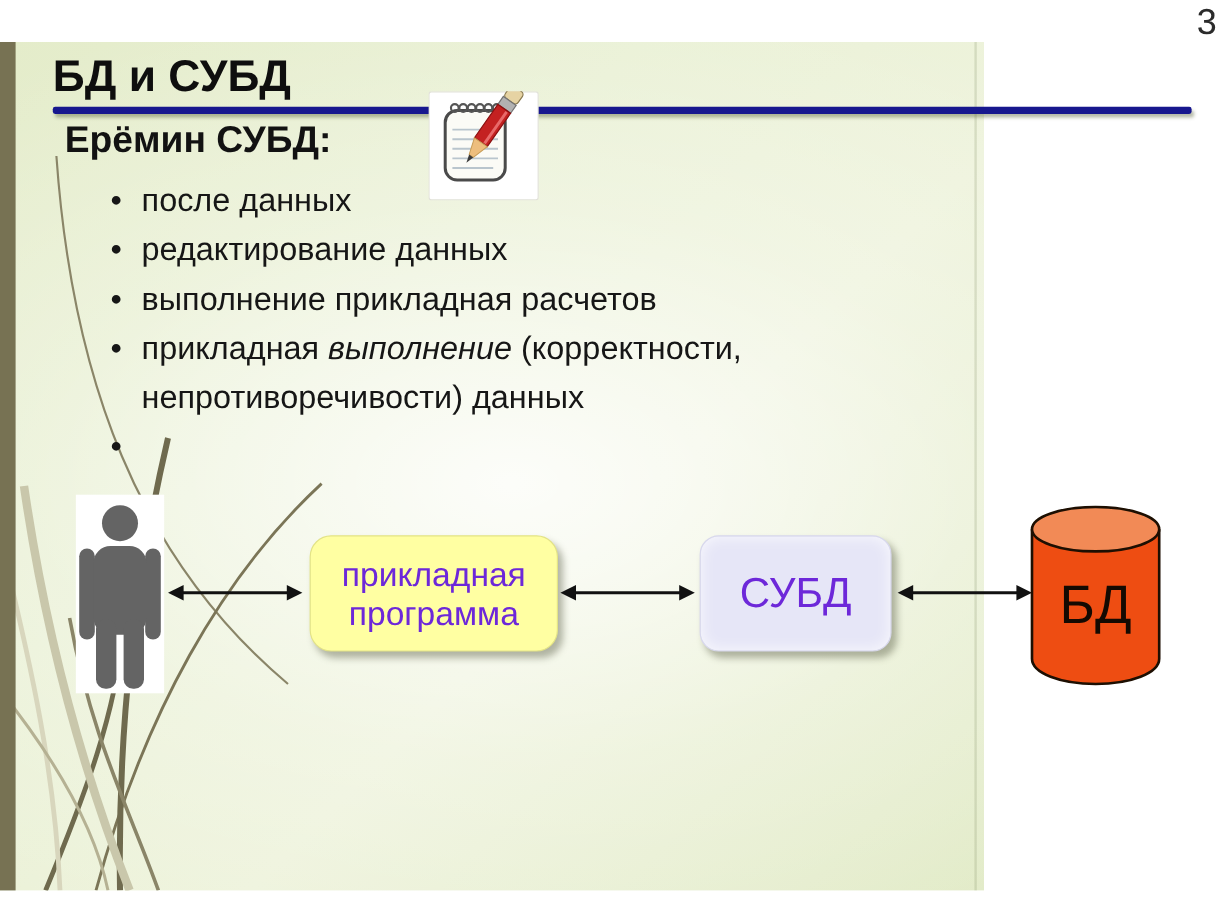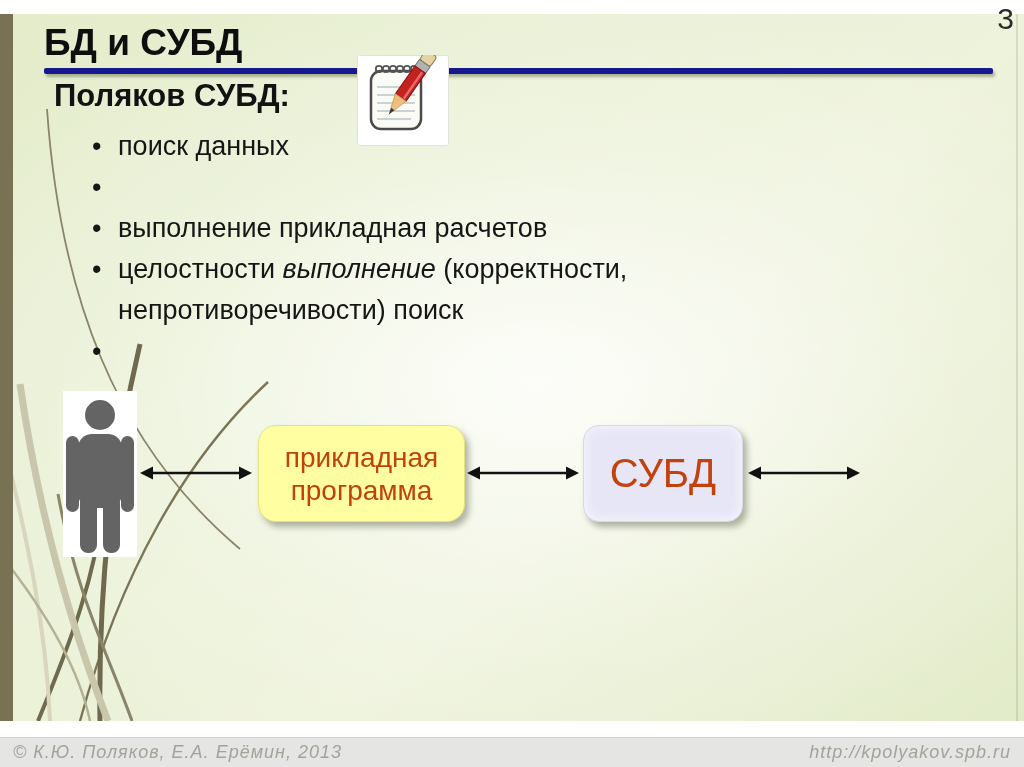--- a/index.html
+++ b/index.html
@@ -18,21 +18,21 @@
     position:absolute; left:8px; top:3px;
     font-size:18px; font-style:italic; color:#92928c; letter-spacing:1px;
   }
   .slide-number {
     position:absolute; top:2px; right:10px; z-index:8;
     font-size:30px; color:#2b2b2b;
   }
 
   
   .slide {
-    position:absolute; top:14px; left:0; width:1024px; height:707px;
+    position:absolute; top:35px; left:0; width:820px; height:707px;
     background:
       radial-gradient(ellipse 720px 420px at 52% 52%, rgba(255,255,255,0.85) 0%, rgba(255,255,255,0.25) 55%, rgba(255,255,255,0) 100%),
       linear-gradient(135deg, #e4ecca 0%, #eaf1d6 35%, #eef3dc 60%, #e2ebc8 100%);
   }
   .grass { position:absolute; top:0; left:0; z-index:1; }
   .left-accent-bar {
     position:absolute; left:0; top:0; width:13px; height:707px;
     background:#777253; z-index:2;
   }
   .right-edge {
@@ -63,32 +63,32 @@
 
   
   .person { position:absolute; left:63px; top:377px; z-index:3; }
   .arrow { position:absolute; z-index:3; }
   .arrow-1 { left:139px; top:448px; }
   .arrow-2 { left:466px; top:448px; }
   .arrow-3 { left:747px; top:448px; }
 
   .node-box {
     position:absolute; z-index:3; display:flex; align-items:center; justify-content:center;
-    text-align:center; color:#c2410c;
+    text-align:center; color:#6d28d9;
     box-shadow:4px 5px 6px rgba(90,95,70,0.45);
   }
   .app-box {
     left:258px; top:411px; width:207px; height:97px;
     border-radius:18px; border:1px solid #e3e386;
     font-size:28px; line-height:33px;
   }
   .dbms-box {
     left:583px; top:411px; width:160px; height:97px;
     border-radius:16px; border:1px solid #d8d8ec;
-    font-size:40px;
+    font-size:35px;
     box-shadow:4px 5px 6px rgba(90,95,70,0.45), inset 0 0 12px rgba(255,255,255,0.8);
   }
 
   .db-cylinder { position:absolute; left:857px; top:385px; width:112px; height:152px; z-index:3; }
   .db-cylinder svg { position:absolute; left:0; top:0; }
   .db-label {
     position:absolute; left:0; top:58px; width:112px; z-index:4;
     text-align:center; font-size:45px; color:#140a02;
   }
 
@@ -154,39 +154,40 @@
       <g transform="translate(80,2) rotate(125)">
         <rect x="0" y="0" width="12" height="13" rx="3" fill="#e6d3a3" stroke="#8a7a50"></rect>
         <rect x="12" y="0" width="8" height="13" fill="#b2b2b2" stroke="#737373"></rect>
         <rect x="20" y="0" width="34" height="13" fill="#c42121" stroke="#8a1010"></rect>
         <rect x="21" y="2.2" width="32" height="2.4" fill="#e86a6a"></rect>
         <polygon points="54,0 54,13 68,8.6 68,4.4" fill="#edbe7e" stroke="#c79d58" stroke-width="0.8"></polygon>
         <polygon points="68,4.4 68,8.6 75,6.5" fill="#3a3a3a"></polygon>
       </g>
     </svg>
 
-    <div class="section-heading">Поляков СУБД:</div>
+    <div class="section-heading">Ерёмин СУБД:</div>
 
     <div class="bullets">
       <div class="bullet">
         <span class="marker">•</span>
-        <span>поиск данных</span>
-      </div>
-      <div class="bullet">
-        <span class="marker">•</span>
+        <span>после данных</span>
+      </div>
+      <div class="bullet">
+        <span class="marker">•</span>
+        <span>редактирование данных</span>
       </div>
       <div class="bullet">
         <span class="marker">•</span>
         <span>выполнение прикладная расчетов</span>
       </div>
       <div class="bullet">
         <span class="marker">•</span>
         <span>
-          <span>целостности </span><em>выполнение</em><span> (корректности,</span><br>
-          <span>непротиворечивости) поиск</span>
+          <span>прикладная </span><em>выполнение</em><span> (корректности,</span><br>
+          <span>непротиворечивости) данных</span>
         </span>
       </div>
       <div class="bullet">
         <span class="marker">•</span>
       </div>
     </div>
 
     <svg class="person" width="74" height="166" viewBox="0 0 74 166">
       <rect x="0" y="0" width="74" height="166" fill="#ffffff"></rect>
       <g fill="#646464">
@@ -218,21 +219,24 @@
     <div class="node-box dbms-box" style="background: rgb(230, 230, 247);">
       <span>СУБД</span>
     </div>
 
     <svg class="arrow arrow-3" width="114" height="22" viewBox="0 0 114 22">
       <line x1="12" y1="11" x2="102" y2="11" stroke="#111" stroke-width="2.5"></line>
       <polygon points="1,11 14,4.5 14,17.5" fill="#111"></polygon>
       <polygon points="113,11 100,4.5 100,17.5" fill="#111"></polygon>
     </svg>
 
+    <div class="db-cylinder">
+      <svg width="112" height="152" viewBox="0 0 112 152">
+        <path d="M3 21 V129 C3 141 26.7 150 56 150 C85.3 150 109 141 109 129 V21" fill="#ee4d12" stroke="#1d0f02" stroke-width="2.2"></path>
+        <ellipse cx="56" cy="21" rx="53" ry="18.5" fill="#f28a56" stroke="#1d0f02" stroke-width="2.2"></ellipse>
+      </svg>
+      <div class="db-label">БД</div>
+    </div>
 
   </div>
 
-  <div class="footer-bar">
-    <div class="copyright">© К.Ю. Поляков, Е.А. Ерёмин, 2013</div>
-    <a class="footer-url">http://kpolyakov.spb.ru</a>
-  </div>
 
 </div>
 
 </body></html>

